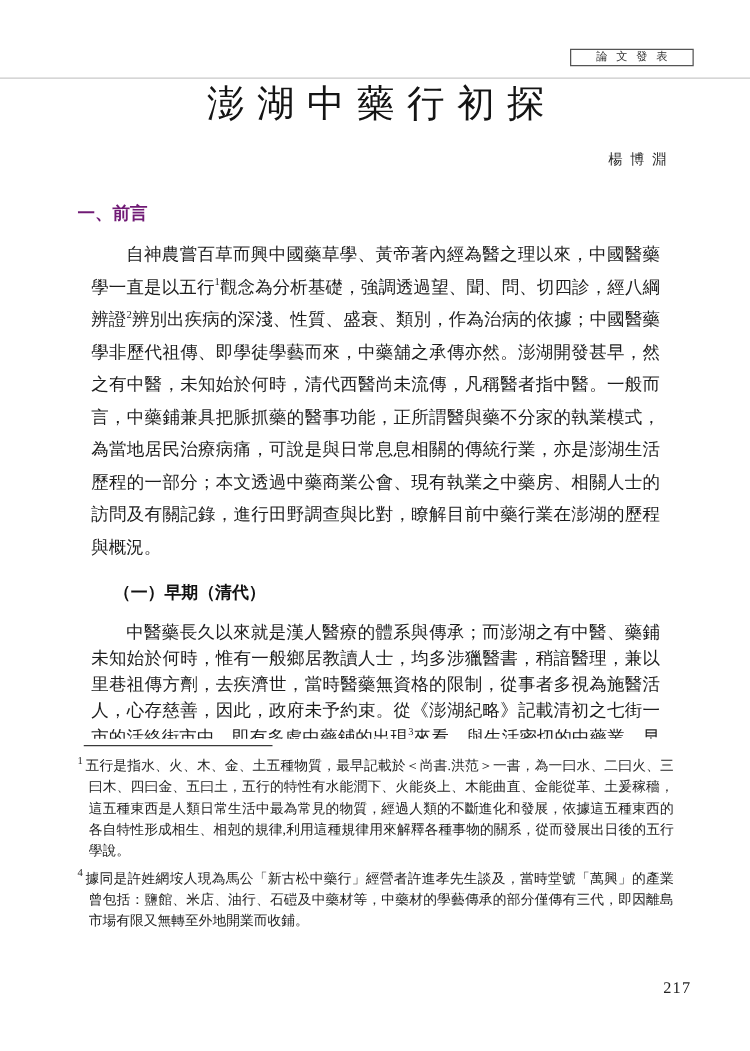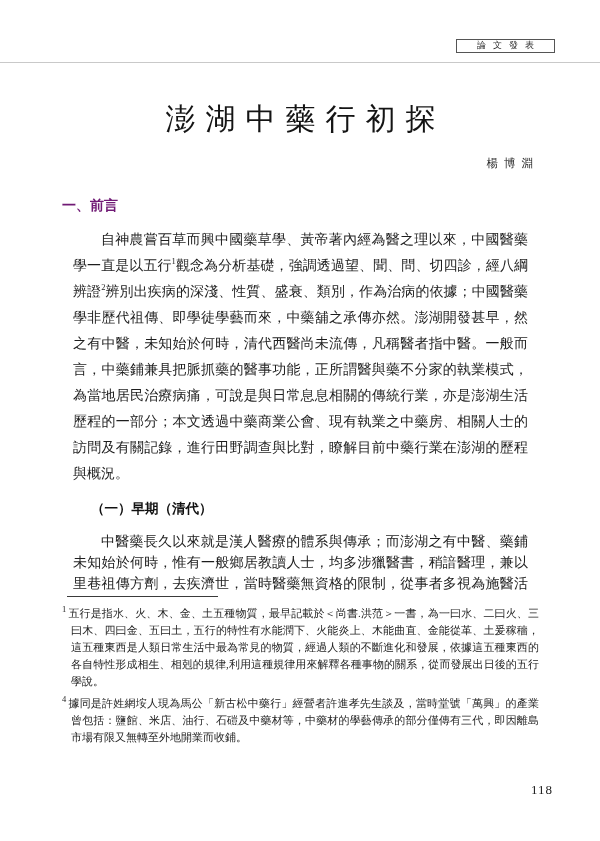--- a/index.html
+++ b/index.html
@@ -13,21 +13,21 @@
     border:1px solid #555; display:flex; align-items:flex-end; justify-content:center;
     font-family:"Liberation Sans","DejaVu Sans",sans-serif;
     font-size:9px; letter-spacing:7px; padding-left:7px; color:#333; box-sizing:border-box;
   }
   .header-rule {
     position:absolute; top:62px; left:0; right:0; border-top:1px solid #c9c9c9;
   }
   
   .content { position:absolute; left:62px; right:61px; top:0; }
   h1.title {
-    margin:98px 0 0 0; text-align:center; font-weight:400;
+    margin:63px 0 0 0; text-align:center; font-weight:400;
     font-size:30px; line-height:42px; letter-spacing:10px; text-indent:10px; color:#141414;
   }
   .author {
     margin-top:15px; text-align:right; font-size:11.5px; line-height:16px;
     letter-spacing:6px; text-indent:6px; color:#2a2a2a;
   }
   .section:first-child { margin-top:24px; }
   .section + .section { margin-top:8px; }
   .sec-heading {
     margin:0; font-family:"Liberation Sans","DejaVu Sans",sans-serif;
@@ -85,15 +85,15 @@
   </div>
 
   <div class="footnotes">
     <div class="fn-sep"></div>
     <div id="footnotes-list">
         <div class="fn"><sup>1</sup><span>五行是指水、火、木、金、土五種物質，最早記載於＜尚書.洪范＞一書，為一曰水、二曰火、三曰木、四曰金、五曰土，五行的特性有水能潤下、火能炎上、木能曲直、金能從革、土爰稼穡，這五種東西是人類日常生活中最為常見的物質，經過人類的不斷進化和發展，依據這五種東西的各自特性形成相生、相剋的規律,利用這種規律用來解釋各種事物的關系，從而發展出日後的五行學說。</span></div>
         <div class="fn"><sup>4</sup><span>據同是許姓網垵人現為馬公「新古松中藥行」經營者許進孝先生談及，當時堂號「萬興」的產業曾包括：鹽館、米店、油行、石磑及中藥材等，中藥材的學藝傳承的部分僅傳有三代，即因離島市場有限又無轉至外地開業而收鋪。</span></div>
       </div>
   </div>
 
-  <div class="pageno">118</div>
+  <div class="pageno">217</div>
 
 </div>
 
 </body></html>

